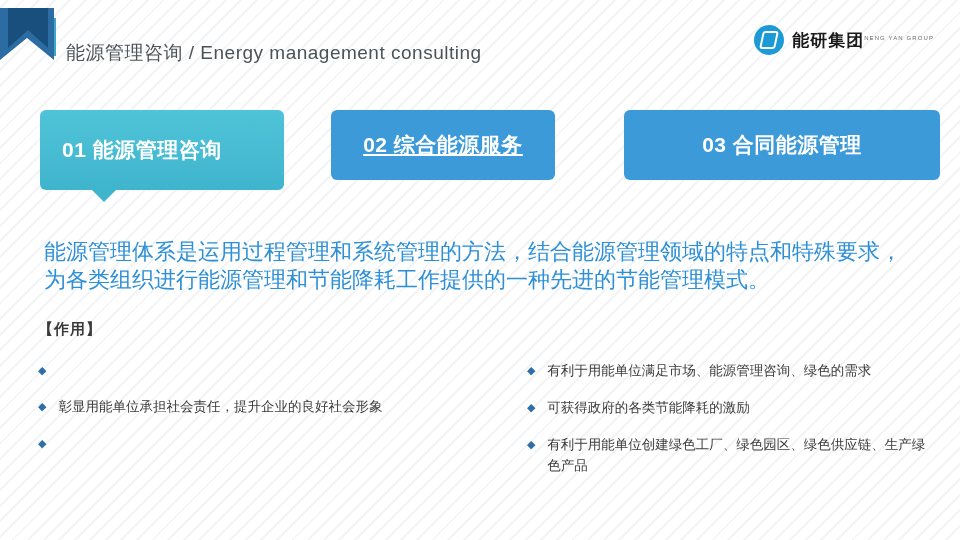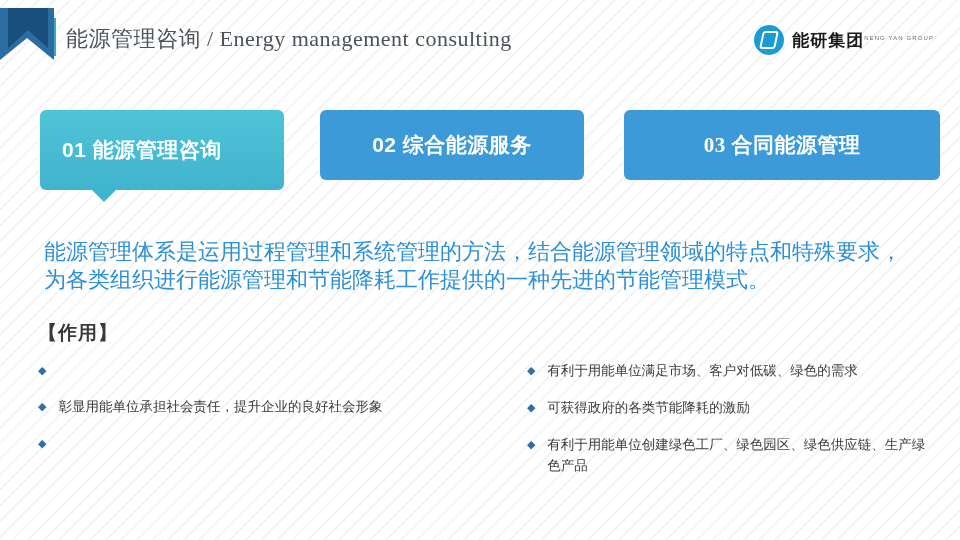--- a/index.html
+++ b/index.html
@@ -65,26 +65,25 @@
     position: absolute;
     left: 54px;
     top: 18px;
     width: 2px;
     height: 38px;
     background: #3aa7c9;
   }
   .header-title {
     position: absolute;
     left: 66px;
-    top: 24px;
-    font-size: 22px;
+    top: 40px;
+    font-size: 19px;
     letter-spacing: 0.5px;
     color: #4b5358;
     white-space: nowrap;
-    font-family: Liberation Serif, serif;
   }
 
   .logo {
     position: absolute;
     right: 26px;
     top: 22px;
     height: 36px;
     display: flex;
     align-items: center;
     gap: 8px;
@@ -163,48 +162,48 @@
     position: absolute;
     left: 52px;
     bottom: -12px;
     width: 0;
     height: 0;
     border-left: 12px solid transparent;
     border-right: 12px solid transparent;
     border-top: 12px solid #3fb4cd;
   }
   .tab-2 {
-    left: 280px;
-    width: 264px;
+    left: 291px;
+    width: 224px;
     background: #3c9ad9;
+    text-decoration: underline;
   }
   .tab-3 {
     left: 584px;
     width: 316px;
     background: #3c9ad9;
-    font-family: Liberation Serif, serif;
   }
 
   
   .intro {
     position: absolute;
     left: 44px;
     top: 238px;
     width: 870px;
     color: #2d8fd5;
     font-size: 22px;
     line-height: 28px;
   }
 
   
   .section-heading {
     position: absolute;
     left: 38px;
     top: 320px;
-    font-size: 19px;
+    font-size: 15px;
     font-weight: bold;
     color: #3a3a3a;
     letter-spacing: 1px;
   }
 
   
   .bullets {
     position: absolute;
     left: 38px;
     top: 360px;
@@ -281,21 +280,21 @@
         <span class="bullet-marker">◆</span>
         <span class="bullet-text">彰显用能单位承担社会责任，提升企业的良好社会形象</span>
       </div>
       <div class="bullet-item">
         <span class="bullet-marker">◆</span>
       </div>
     </div>
     <div class="bullet-col right">
       <div class="bullet-item">
         <span class="bullet-marker">◆</span>
-        <span class="bullet-text">有利于用能单位满足市场、客户对低碳、绿色的需求</span>
+        <span class="bullet-text">有利于用能单位满足市场、能源管理咨询、绿色的需求</span>
       </div>
       <div class="bullet-item">
         <span class="bullet-marker">◆</span>
         <span class="bullet-text">可获得政府的各类节能降耗的激励</span>
       </div>
       <div class="bullet-item">
         <span class="bullet-marker">◆</span>
         <span class="bullet-text">有利于用能单位创建绿色工厂、绿色园区、绿色供应链、生产绿色产品</span>
       </div>
     </div>

